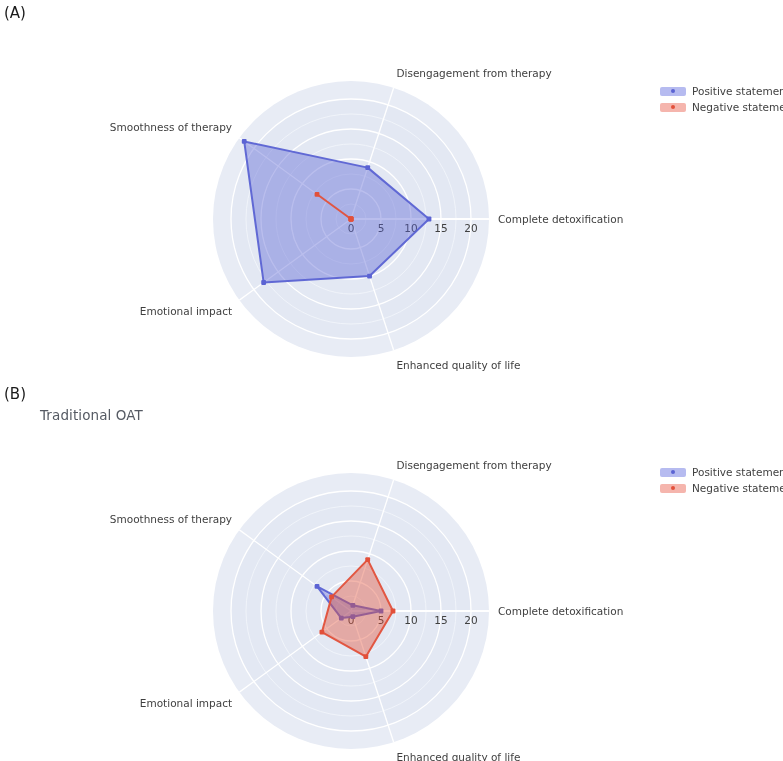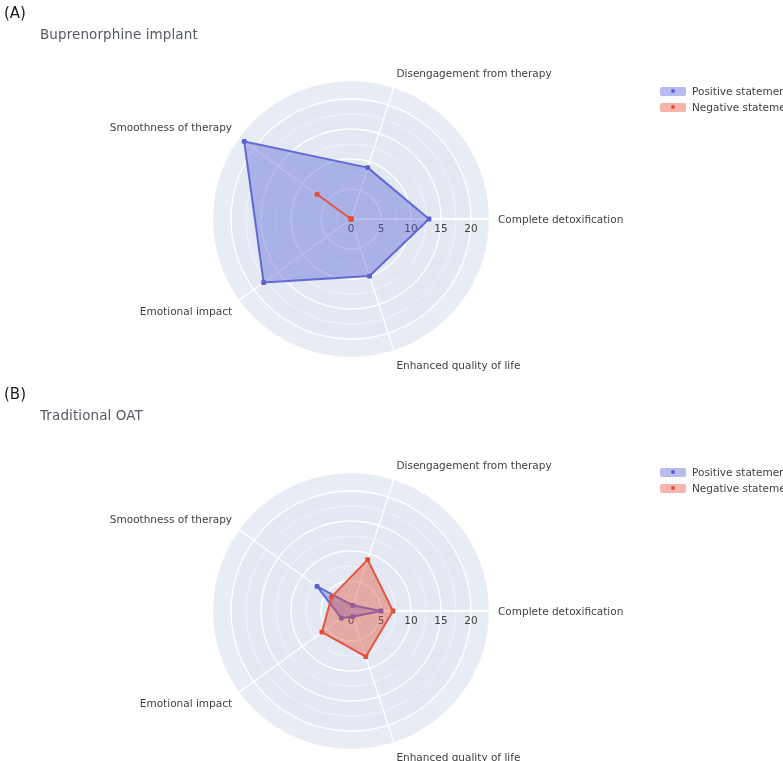--- a/index.html
+++ b/index.html
@@ -40,21 +40,20 @@
   .sw-pos::after{background:#5b63d3;}
   .sw-neg{background:#f5b5ad;}
   .sw-neg::after{background:#e2503a;}
   .legend-label{font-size:10.5px;color:#3f3f3f;}
 </style>
 </head>
 <body>
 
 <div class="panel" id="panel-a">
   <div class="panel-letter">(A)</div>
-  <div class="panel-title">Buprenorphine implant</div>
   <div class="plot-wrap">
     <svg class="radar" id="svg-a" width="783" height="380">
         <circle cx="351" cy="219" r="138" fill="#e8ecf5"></circle>
         <circle cx="351" cy="219" r="120" fill="#e3e8f3"></circle>
         <circle cx="351" cy="219" r="30" fill="none" stroke="#ffffff" stroke-width="1.3"></circle>
         <circle cx="351" cy="219" r="60" fill="none" stroke="#ffffff" stroke-width="1.3"></circle>
         <circle cx="351" cy="219" r="90" fill="none" stroke="#ffffff" stroke-width="1.3"></circle>
         <circle cx="351" cy="219" r="120" fill="none" stroke="#ffffff" stroke-width="1.3"></circle>
         <circle cx="351" cy="219" r="15" fill="none" stroke="#f2f5fb" stroke-width="0.9"></circle>
         <circle cx="351" cy="219" r="45" fill="none" stroke="#f2f5fb" stroke-width="0.9"></circle>

